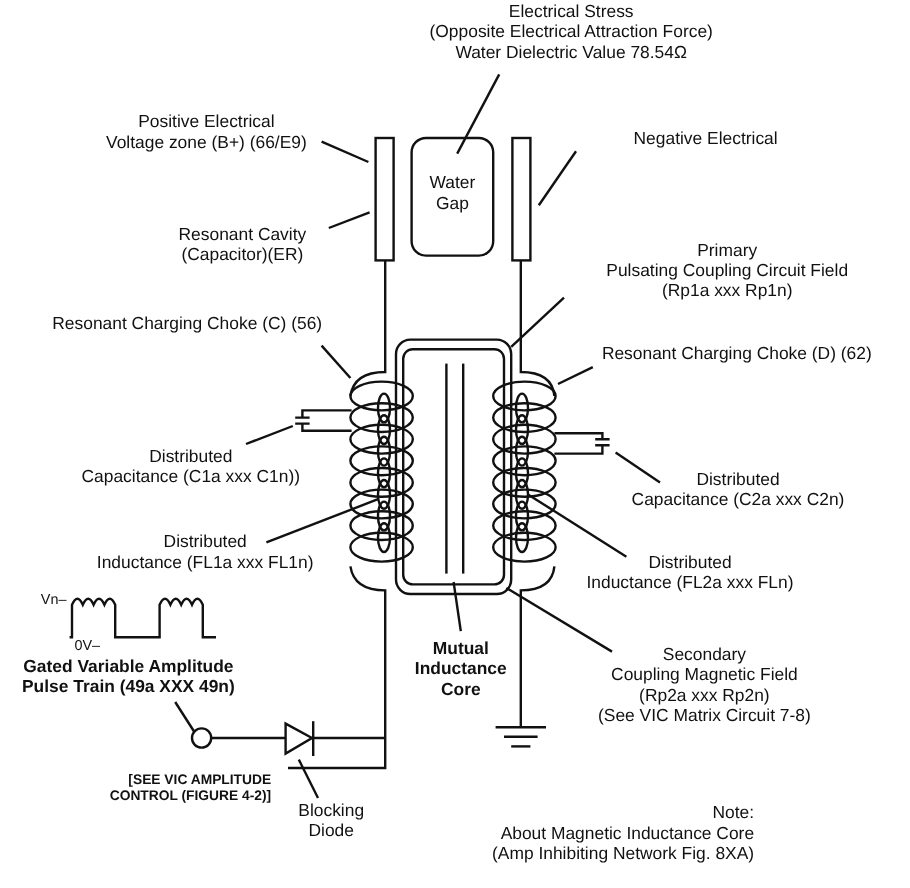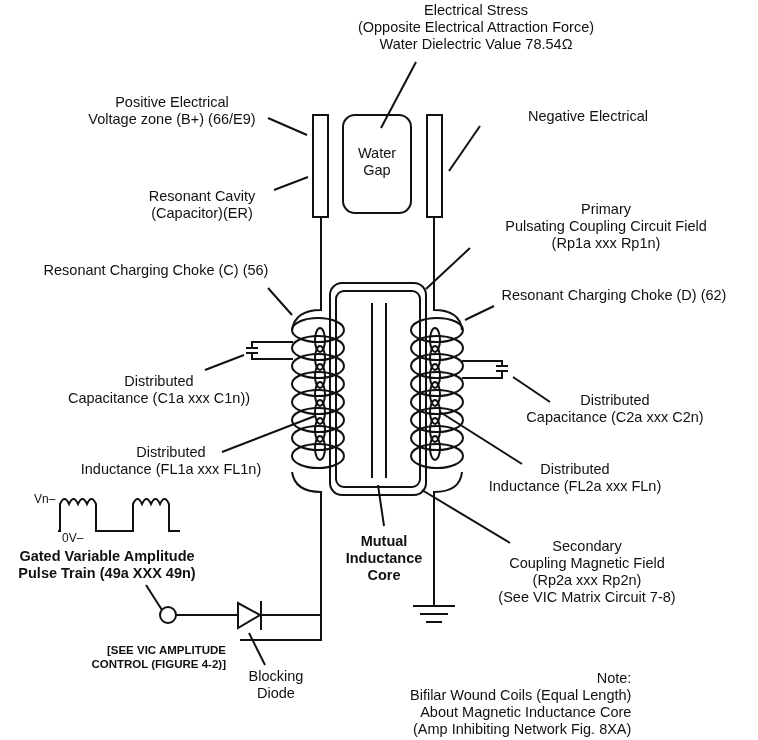--- a/index.html
+++ b/index.html
@@ -166,16 +166,15 @@
 <div class="lbl sm" style="left:60px;top:643px;width:166px;">
   <div>[SEE VIC AMPLITUDE</div>
   <div>CONTROL (FIGURE 4-2)]</div>
 </div>
 <div class="lbl" style="left:236px;top:668px;width:80px;text-align:center;">
   <div>Blocking</div>
   <div>Diode</div>
 </div>
 <div class="lbl left" style="left:410px;top:670px;">
   <div>Note:</div>
-  <div>Bifilar Wound Coils (Equal Length)</div>
   <div>About Magnetic Inductance Core</div>
   <div>(Amp Inhibiting Network Fig. 8XA)</div>
 </div>
 
 </body></html>

